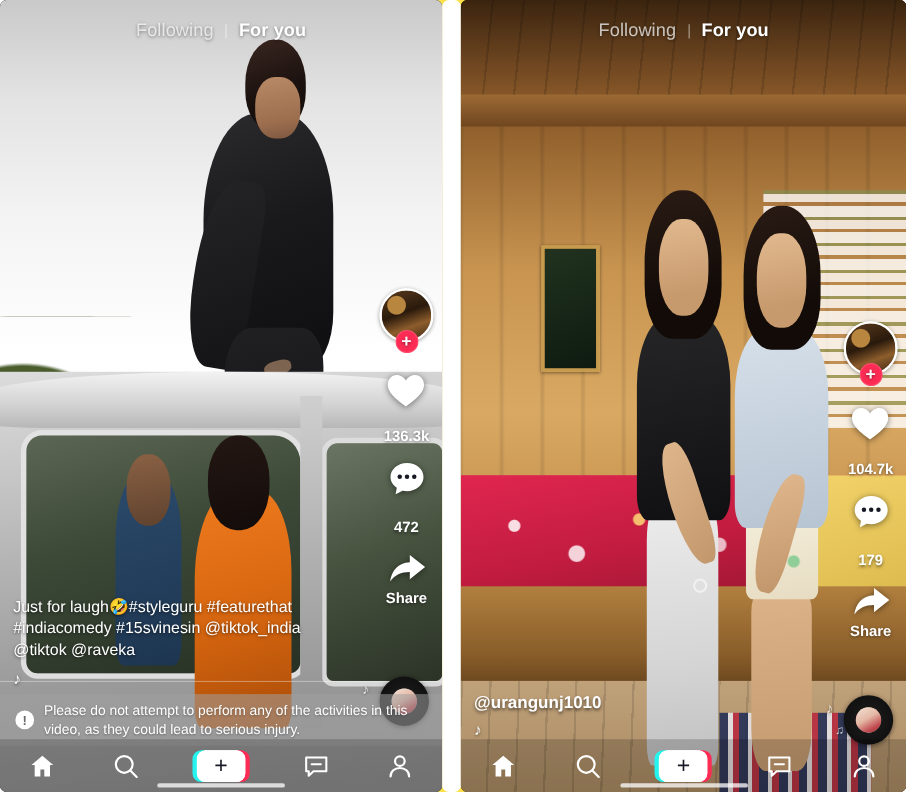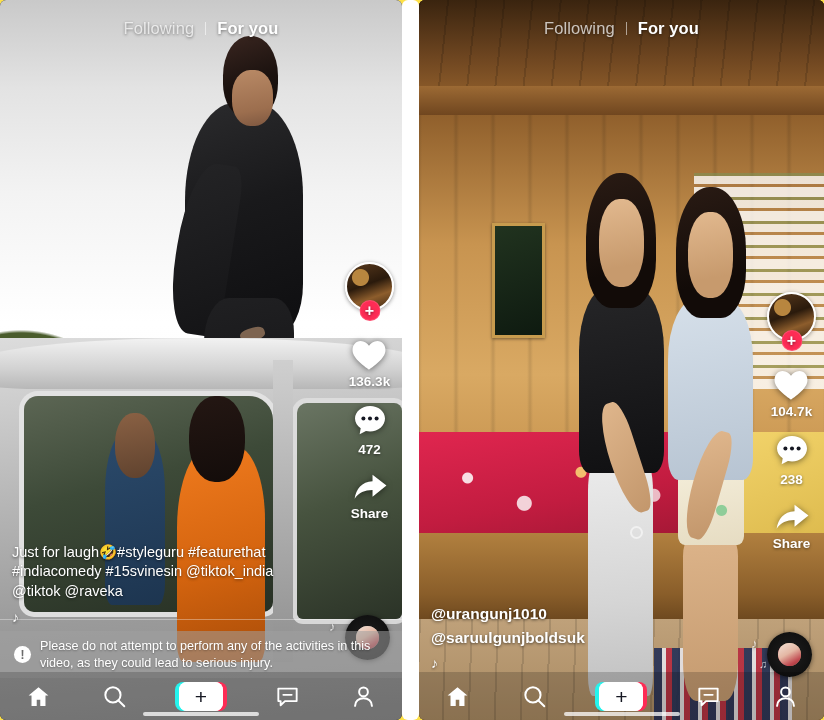--- a/index.html
+++ b/index.html
@@ -2,21 +2,21 @@
 <html><head>
 <meta charset="utf-8">
 <style>
   * { margin:0; padding:0; box-sizing:border-box; }
   html, body {
     width:824px; height:720px;
     background:#ffffff;
     font-family:"Liberation Sans", sans-serif;
     overflow:hidden;
   }
-  .stage { position:relative; width:824px; height:720px; display:flex; background:#fde047; }
+  .stage { position:relative; width:824px; height:720px; display:flex; background:#fde047;border-radius:26px; }
 
   .phone {
     position:relative;
     height:720px;
     overflow:hidden;
     background:#000;
     border-radius:6px;
   }
   .phone.left  { width:402px; }
   .phone.spacer{ width:17px; height:720px; background:#fff; flex:0 0 17px; }
@@ -278,21 +278,21 @@
     background:#fe2c55; color:#fff;
     display:flex; align-items:center; justify-content:center;
     font-size:16px; line-height:1; font-weight:bold;
     border:1.5px solid rgba(255,255,255,.15);
   }
   .rail-item {
     display:flex; flex-direction:column; align-items:center;
     margin-bottom:14px; cursor:pointer;
   }
   .rail-icon { display:block; filter:drop-shadow(0 1px 3px rgba(0,0,0,.5)); }
-  .rail-count { font-size:13.5px; font-weight:bold; margin-top:3px; }
+  .rail-count { font-size:13.5px; font-weight:bold; margin-top:18px; }
   .rail-label { font-size:13.5px; font-weight:bold; margin-top:3px; }
 
   .caption {
     position:absolute; left:12px; z-index:25; color:#fff;
     text-shadow:0 1px 3px rgba(0,0,0,.6);
     width:300px;
   }
   .caption.left-cap  { bottom:95px; }
   .caption.right-cap { bottom:49px; }
   .cap-user { font-size:15.5px; font-weight:bold; margin-bottom:6px; }
@@ -537,33 +537,32 @@
         </svg>
         <div class="rail-count">104.7k</div>
       </div>
       <div class="rail-item">
         <svg class="rail-icon" width="38" height="36" viewBox="0 0 24 24">
           <path fill="#ffffff" d="M12 2C6.5 2 2 5.8 2 10.4c0 2.6 1.5 5 3.8 6.5l-.7 4 4.2-2.2c.9.2 1.8.3 2.7.3 5.5 0 10-3.8 10-8.6S17.5 2 12 2z"></path>
           <circle cx="7.6" cy="10.3" r="1.35" fill="#161823"></circle>
           <circle cx="12" cy="10.3" r="1.35" fill="#161823"></circle>
           <circle cx="16.4" cy="10.3" r="1.35" fill="#161823"></circle>
         </svg>
-        <div class="rail-count">238</div>
+        <div class="rail-count">179</div>
       </div>
       <div class="rail-item">
         <svg class="rail-icon" width="38" height="32" viewBox="0 0 24 20">
           <path fill="#ffffff" d="M13.6 2.2v4.1C6.8 6.7 3.2 11 2.3 17.4c2.6-3.8 6.3-5.5 11.3-5.5v4.2L22.4 9z"></path>
         </svg>
         <div class="rail-label">Share</div>
       </div>
     </div>
 
     <div class="caption right-cap">
       <div class="cap-user">@urangunj1010</div>
-      <div class="cap-user2">@saruulgunjboldsuk</div>
       <div class="cap-music">
         <span class="note-glyph">♪</span>
       </div>
     </div>
 
     <div class="disc-wrap right-disc">
       <span class="disc-note n1">♪</span>
       <span class="disc-note n2">♫</span>
       <div class="disc">
         <div class="disc-art"></div>

